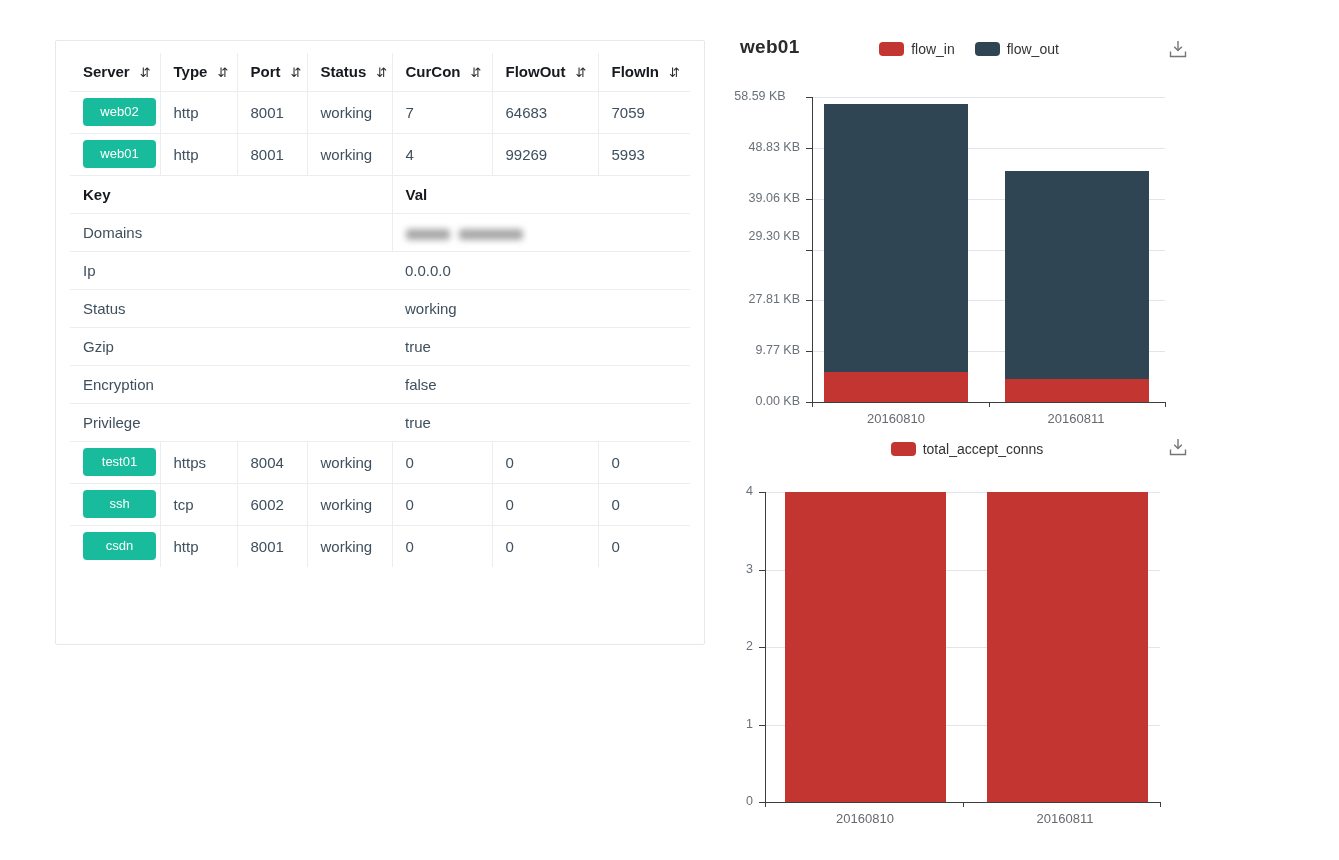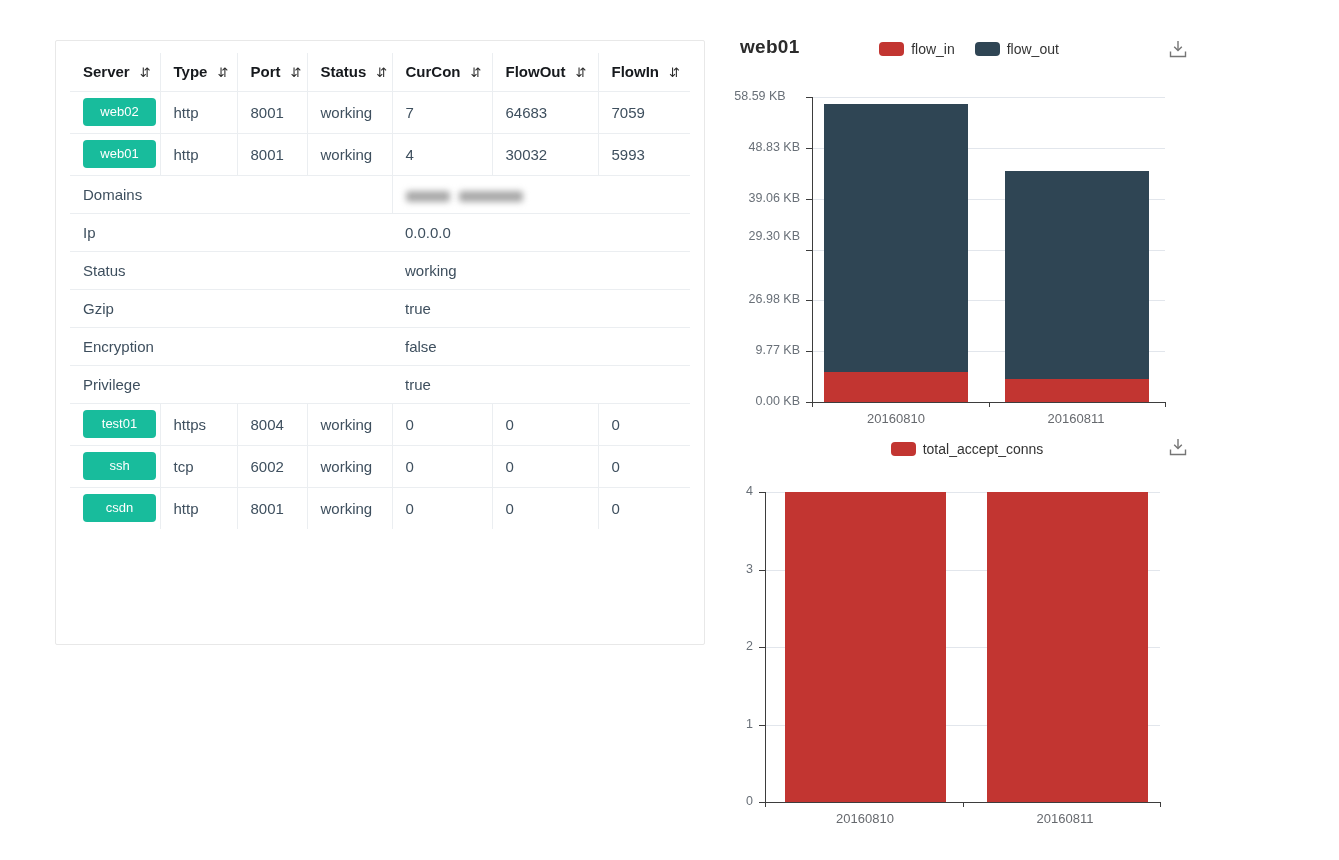--- a/index.html
+++ b/index.html
@@ -113,24 +113,28 @@
       <td>7</td>
       <td>64683</td>
       <td>7059</td>
     </tr>
     <tr class="srow vert">
       <td><button class="srv-btn">web01</button></td>
       <td>http</td>
       <td>8001</td>
       <td>working</td>
       <td>4</td>
-      <td>30032</td>
+      <td>99269</td>
       <td>5993</td>
     </tr>
 
+    <tr class="kvh">
+      <td colspan="4">Key</td>
+      <td colspan="3" class="vdiv">Val</td>
+    </tr>
     <tr class="kvrow">
       <td colspan="4">Domains</td>
       <td colspan="3" class="vdiv">
         <span class="blur-wrap"><span class="blob b1"></span><span class="blob b2"></span></span>
       </td>
     </tr>
     <tr class="kvrow">
       <td colspan="4">Ip</td>
       <td colspan="3">0.0.0.0</td>
     </tr>
@@ -202,21 +206,21 @@
         <path d="M2.5 11.5 v5 h15 v-5"></path>
       </g>
     </svg>
   </span>
 <div class="ylabel" style="left: 0px; top: 364px; width: 80px;">0.00 KB</div>
     <div class="ytick" style="left: 86px; top: 372px; width: 6px;"></div>
     <div class="gridline" style="left: 92px; top: 321.167px; width: 353px;"></div>
     <div class="ylabel" style="left: 0px; top: 313.167px; width: 80px;">9.77 KB</div>
     <div class="ytick" style="left: 86px; top: 321.167px; width: 6px;"></div>
     <div class="gridline" style="left: 92px; top: 270.333px; width: 353px;"></div>
-    <div class="ylabel" style="left: 0px; top: 262.333px; width: 80px;">26.98 KB</div>
+    <div class="ylabel" style="left: 0px; top: 262.333px; width: 80px;">27.81 KB</div>
     <div class="ytick" style="left: 86px; top: 270.333px; width: 6px;"></div>
     <div class="gridline" style="left: 92px; top: 219.5px; width: 353px;"></div>
     <div class="ylabel" style="left: 0px; top: 199px; width: 80px;">29.30 KB</div>
     <div class="ytick" style="left: 86px; top: 219.5px; width: 6px;"></div>
     <div class="gridline" style="left: 92px; top: 168.667px; width: 353px;"></div>
     <div class="ylabel" style="left: 0px; top: 160.667px; width: 80px;">39.06 KB</div>
     <div class="ytick" style="left: 86px; top: 168.667px; width: 6px;"></div>
     <div class="gridline" style="left: 92px; top: 117.833px; width: 353px;"></div>
     <div class="ylabel" style="left: 0px; top: 109.833px; width: 80px;">48.83 KB</div>
     <div class="ytick" style="left: 86px; top: 117.833px; width: 6px;"></div>

